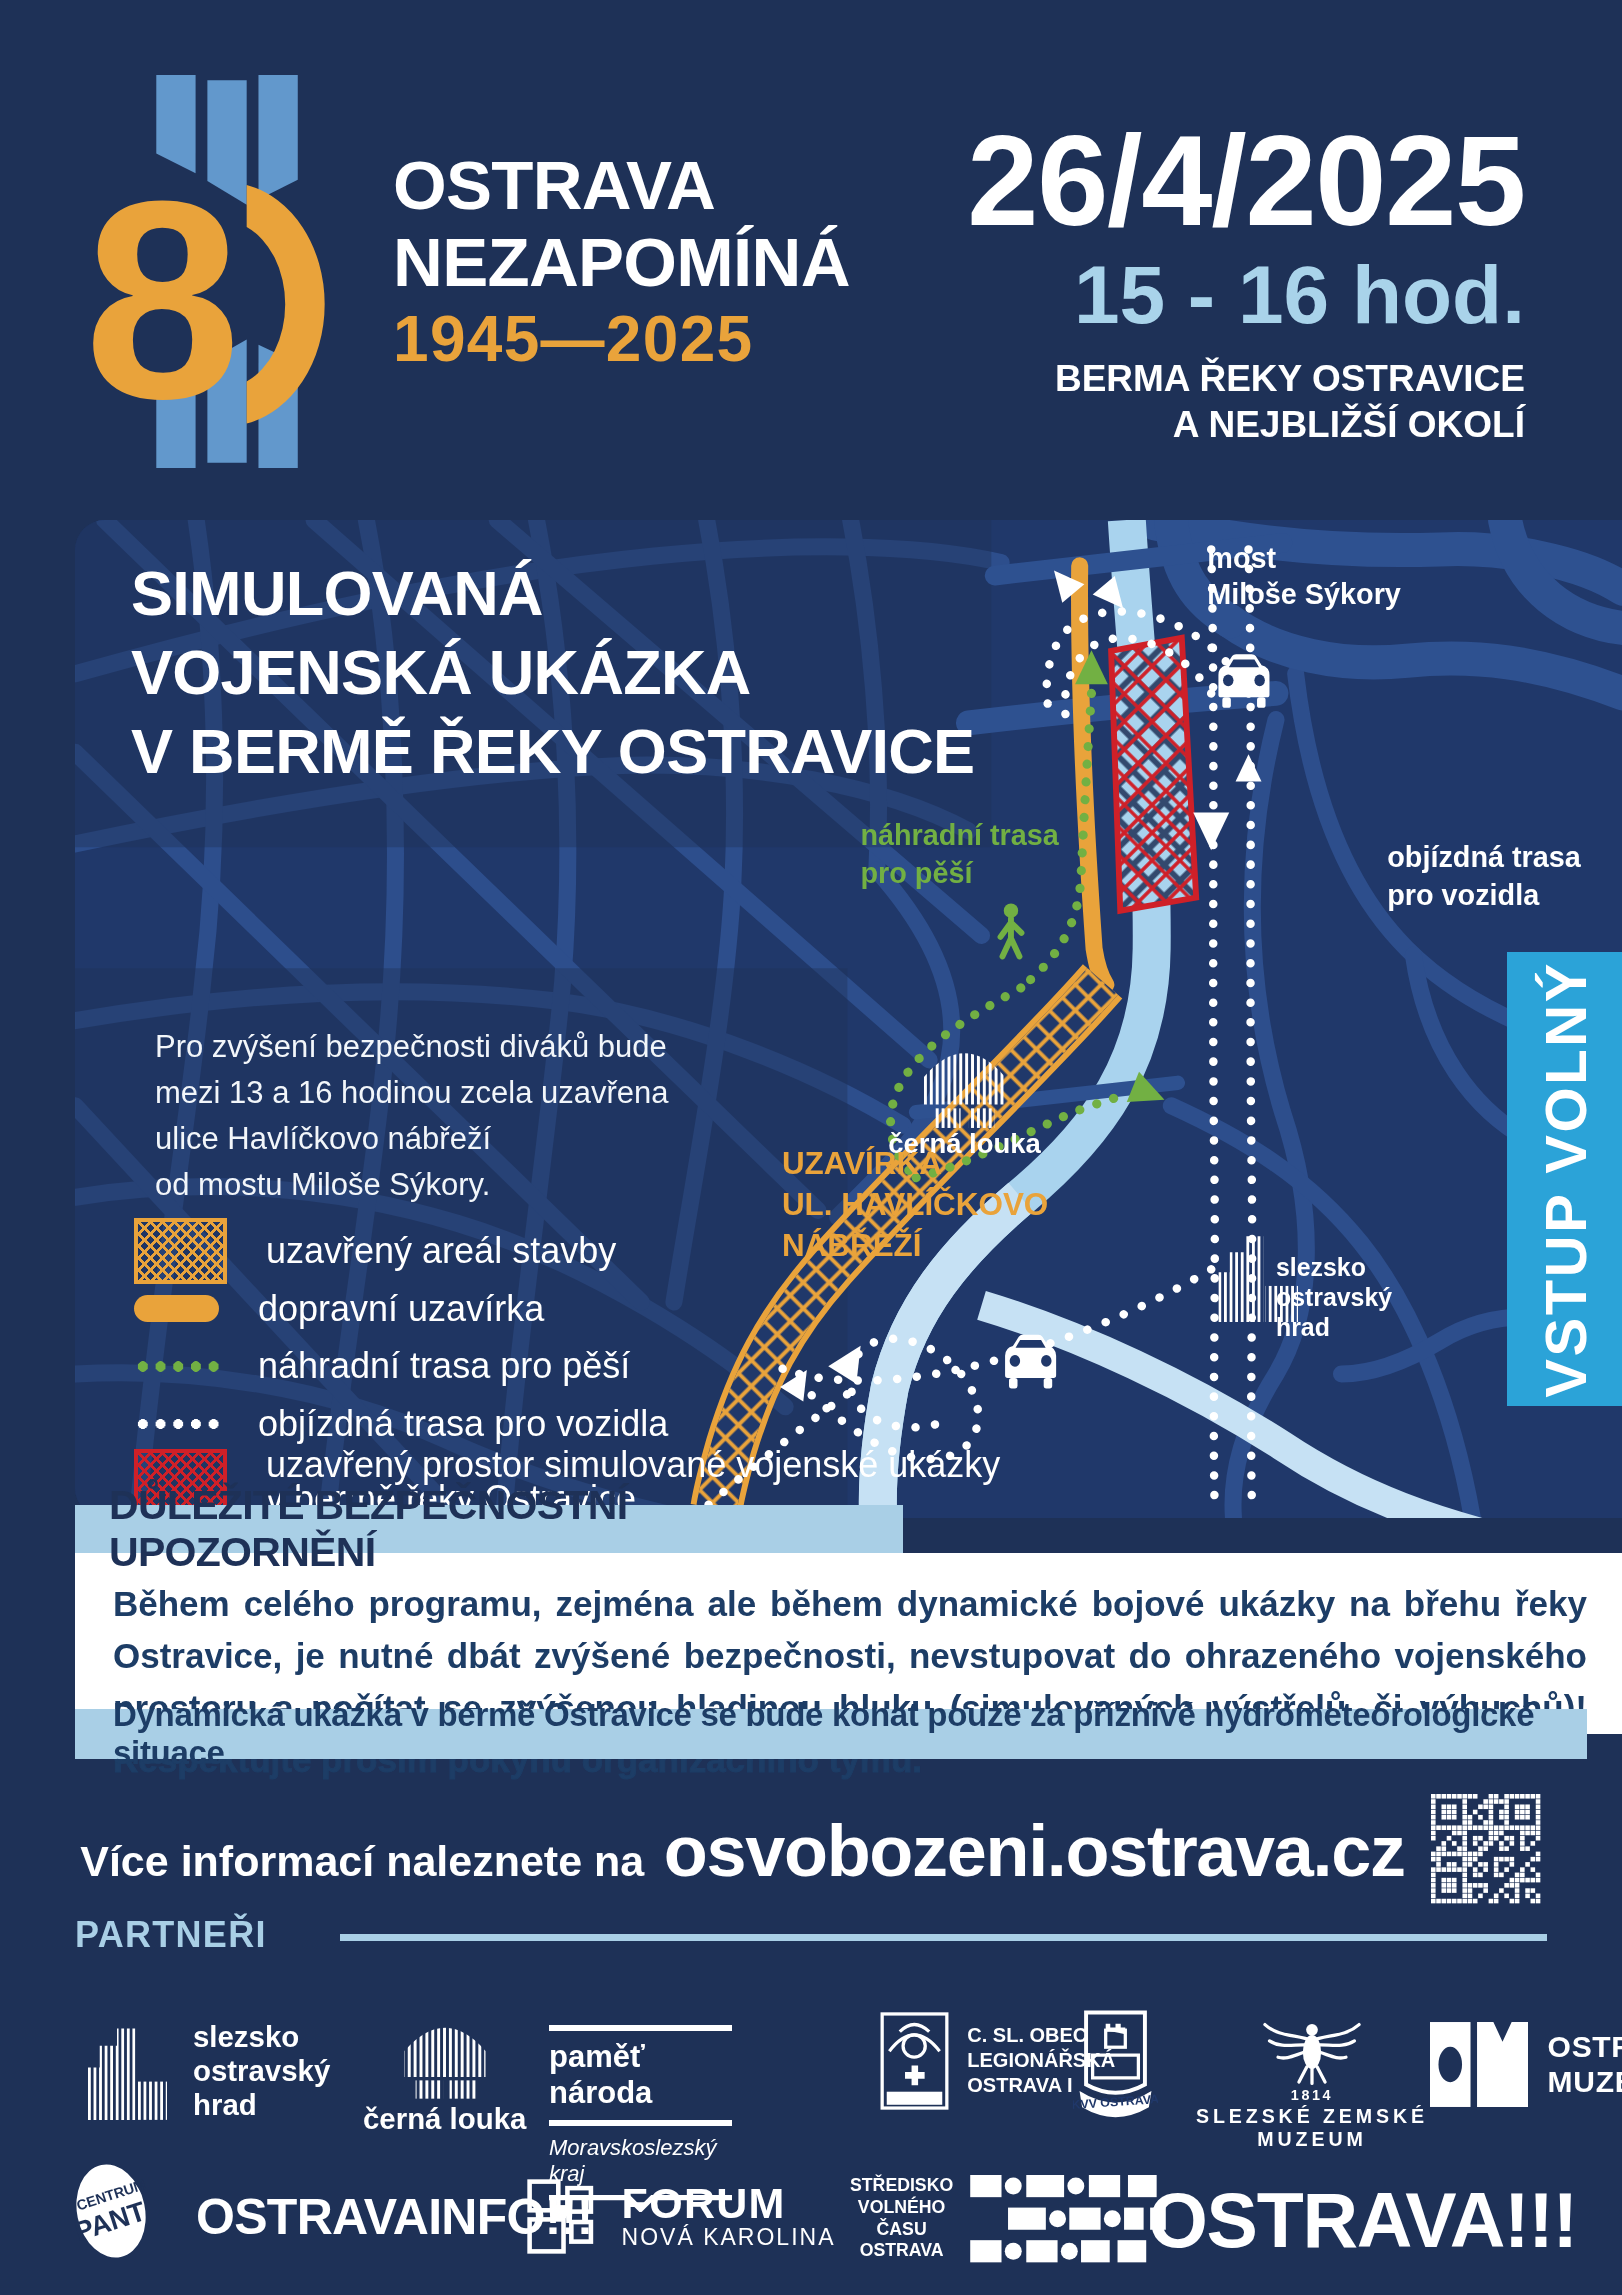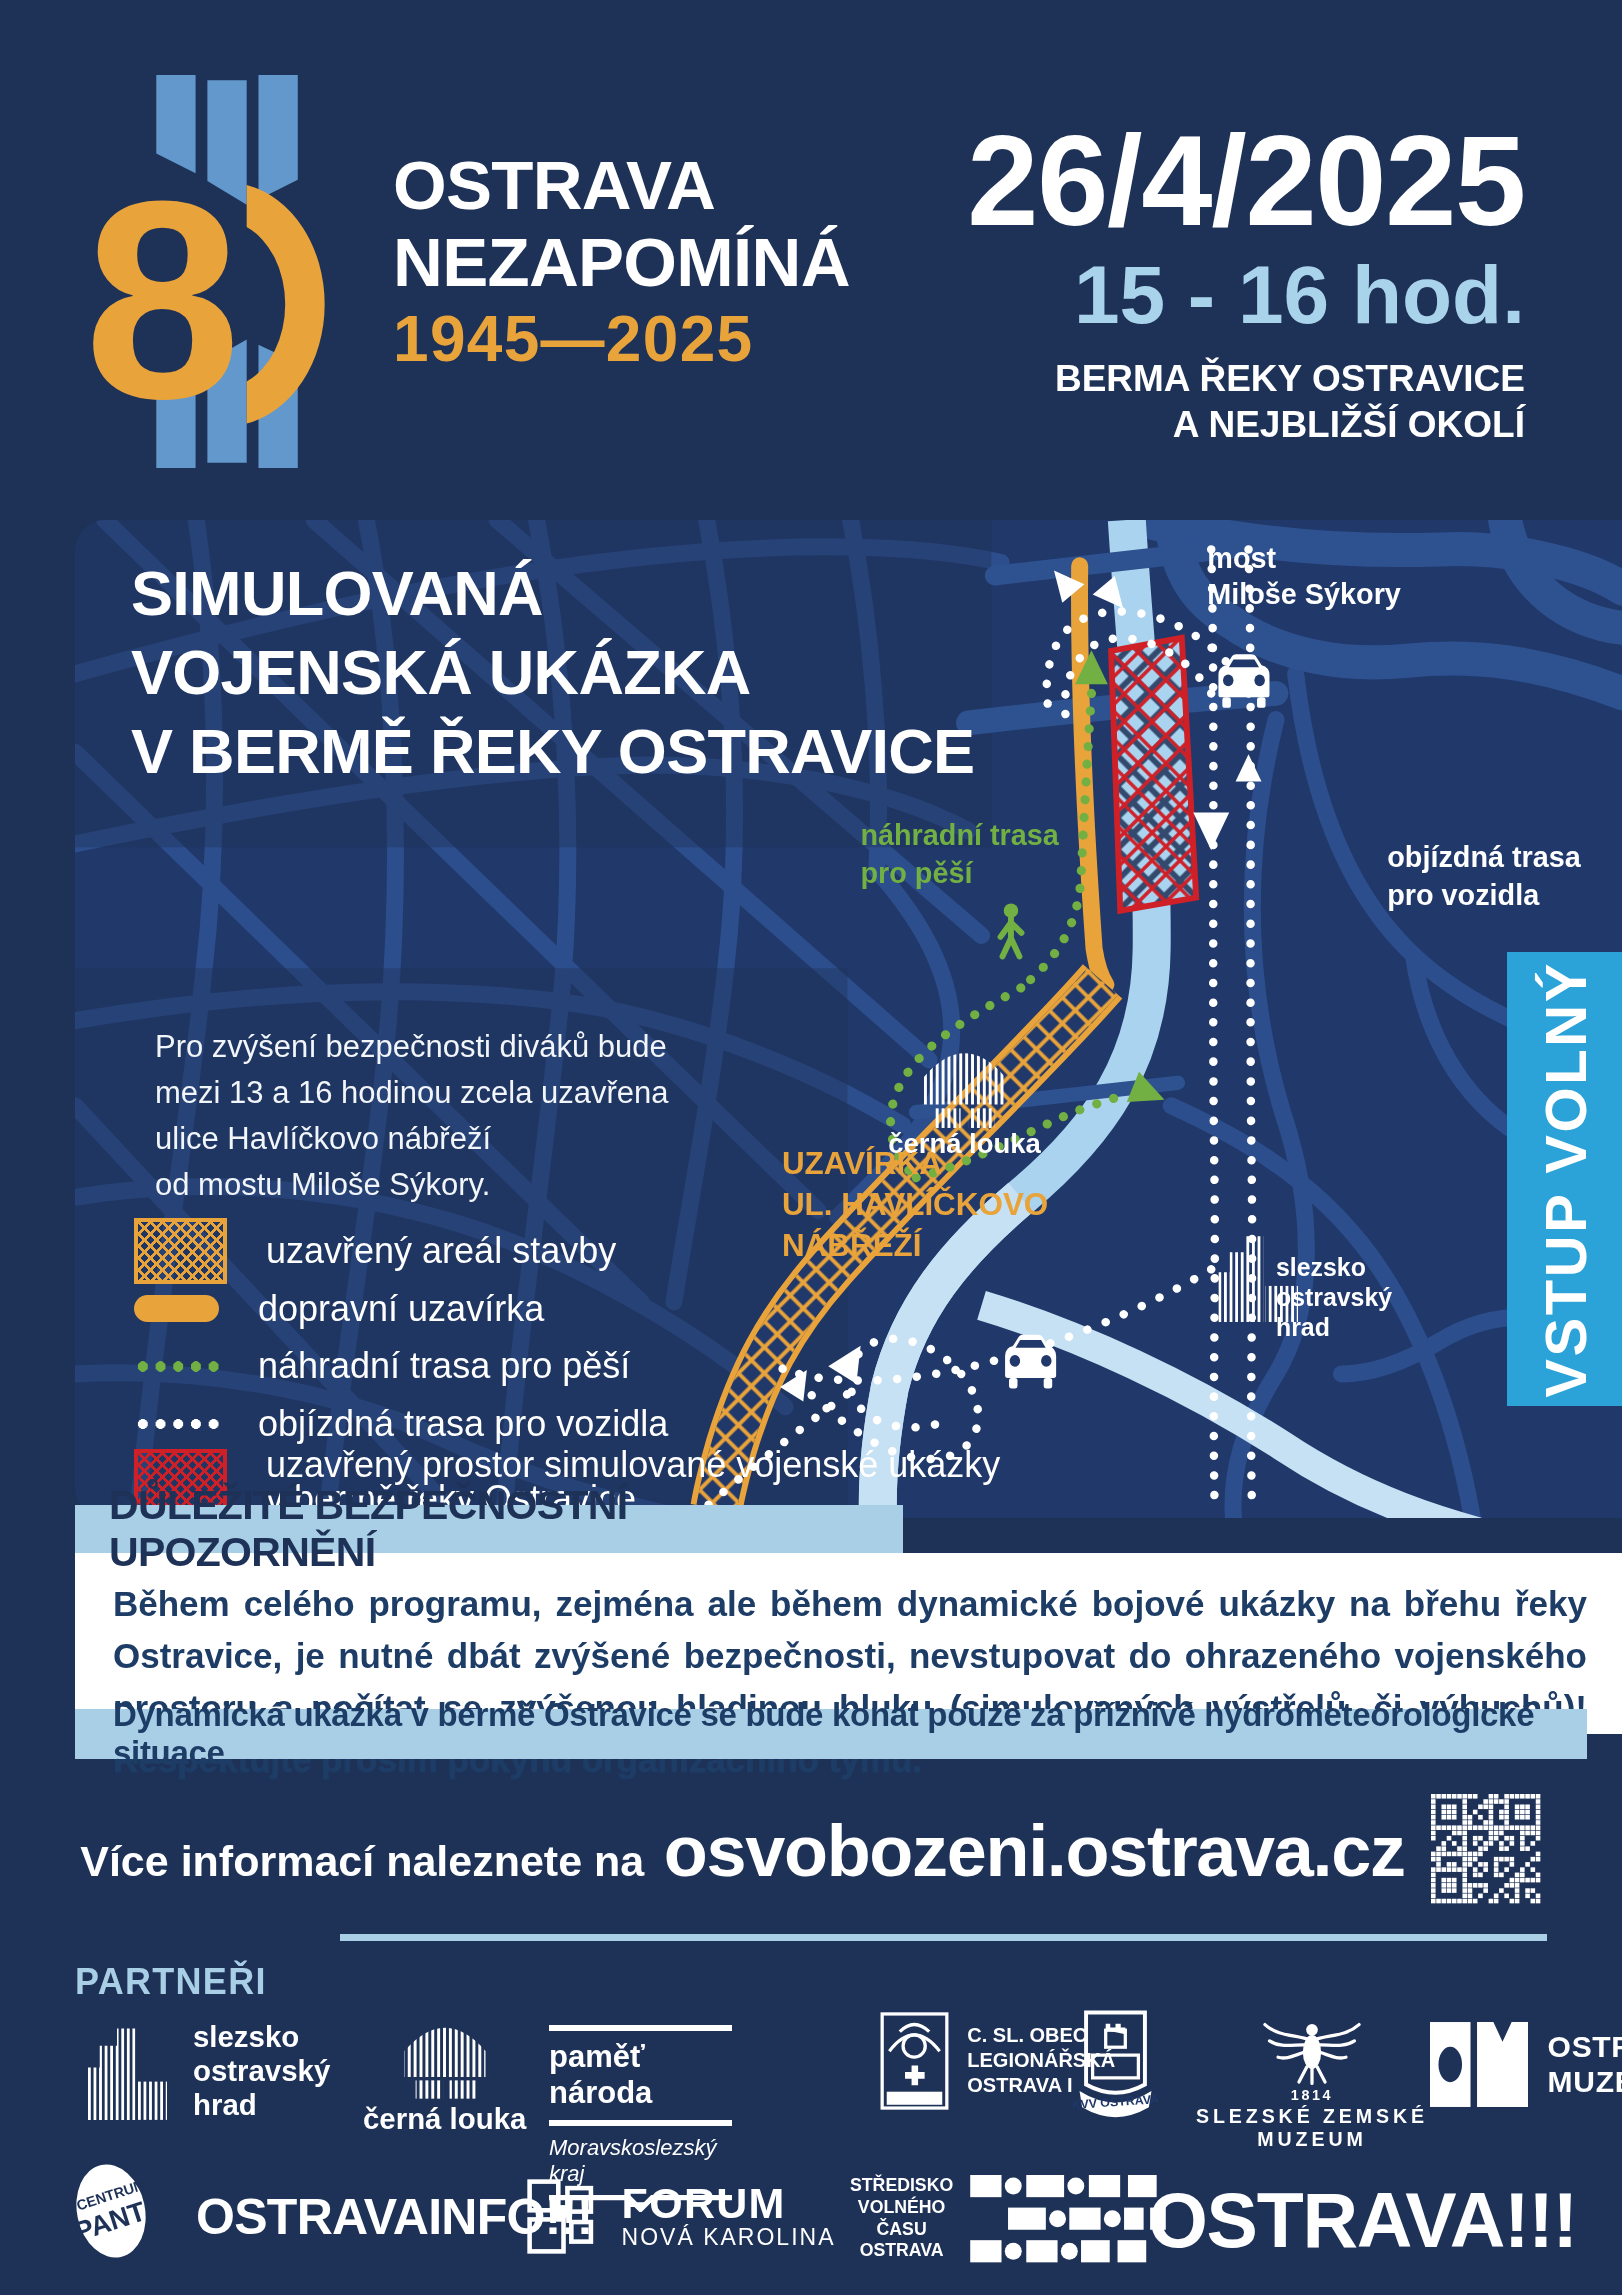--- a/index.html
+++ b/index.html
@@ -54,21 +54,21 @@
   .blue-bar span{color:#1d3d66;font-size:33px;font-weight:700;letter-spacing:-0.3px;}
 
   
   .info-row{left:75px;top:1783px;width:1335px;height:131px;display:flex;align-items:baseline;
             justify-content:center;gap:19.6px;}
   .info-prefix{font-size:43px;font-weight:700;}
   .info-url{font-size:72px;font-weight:700;letter-spacing:-1.3px;margin-top:27px;}
   .qr{left:1431px;top:1794px;width:110px;height:110px;}
 
   
-  .partneri{left:75px;top:1914px;font-size:36px;font-weight:700;color:#a9cfe6;letter-spacing:1.3px;margin-top:47px;}
+  .partneri{left:75px;top:1914px;font-size:36px;font-weight:700;color:#a9cfe6;letter-spacing:1.3px;}
   .partner-rule{left:340px;top:1934px;width:1207px;height:7.2px;background:#a9cfe6;}
   .prow{left:75px;top:2002px;width:1498px;height:151px;}
   .prow2{left:75px;top:2159px;width:1498px;height:111px;}
   .pitem{position:absolute;color:#fff;}
   .hrad-text,.cl-text{font-size:29.4px;font-weight:700;line-height:34px;}
   .legion-text{font-size:20px;font-weight:700;line-height:25px;}
   .om-text{font-size:30px;font-weight:700;line-height:35px;letter-spacing:0.7px;}
   .szm-caption{font-size:19.6px;font-weight:700;letter-spacing:3.9px;}
   .ostravainfo{font-size:50px;font-weight:700;letter-spacing:-0.7px;}
   .forum-title{font-size:43px;font-weight:700;letter-spacing:1.3px;line-height:42px;}

